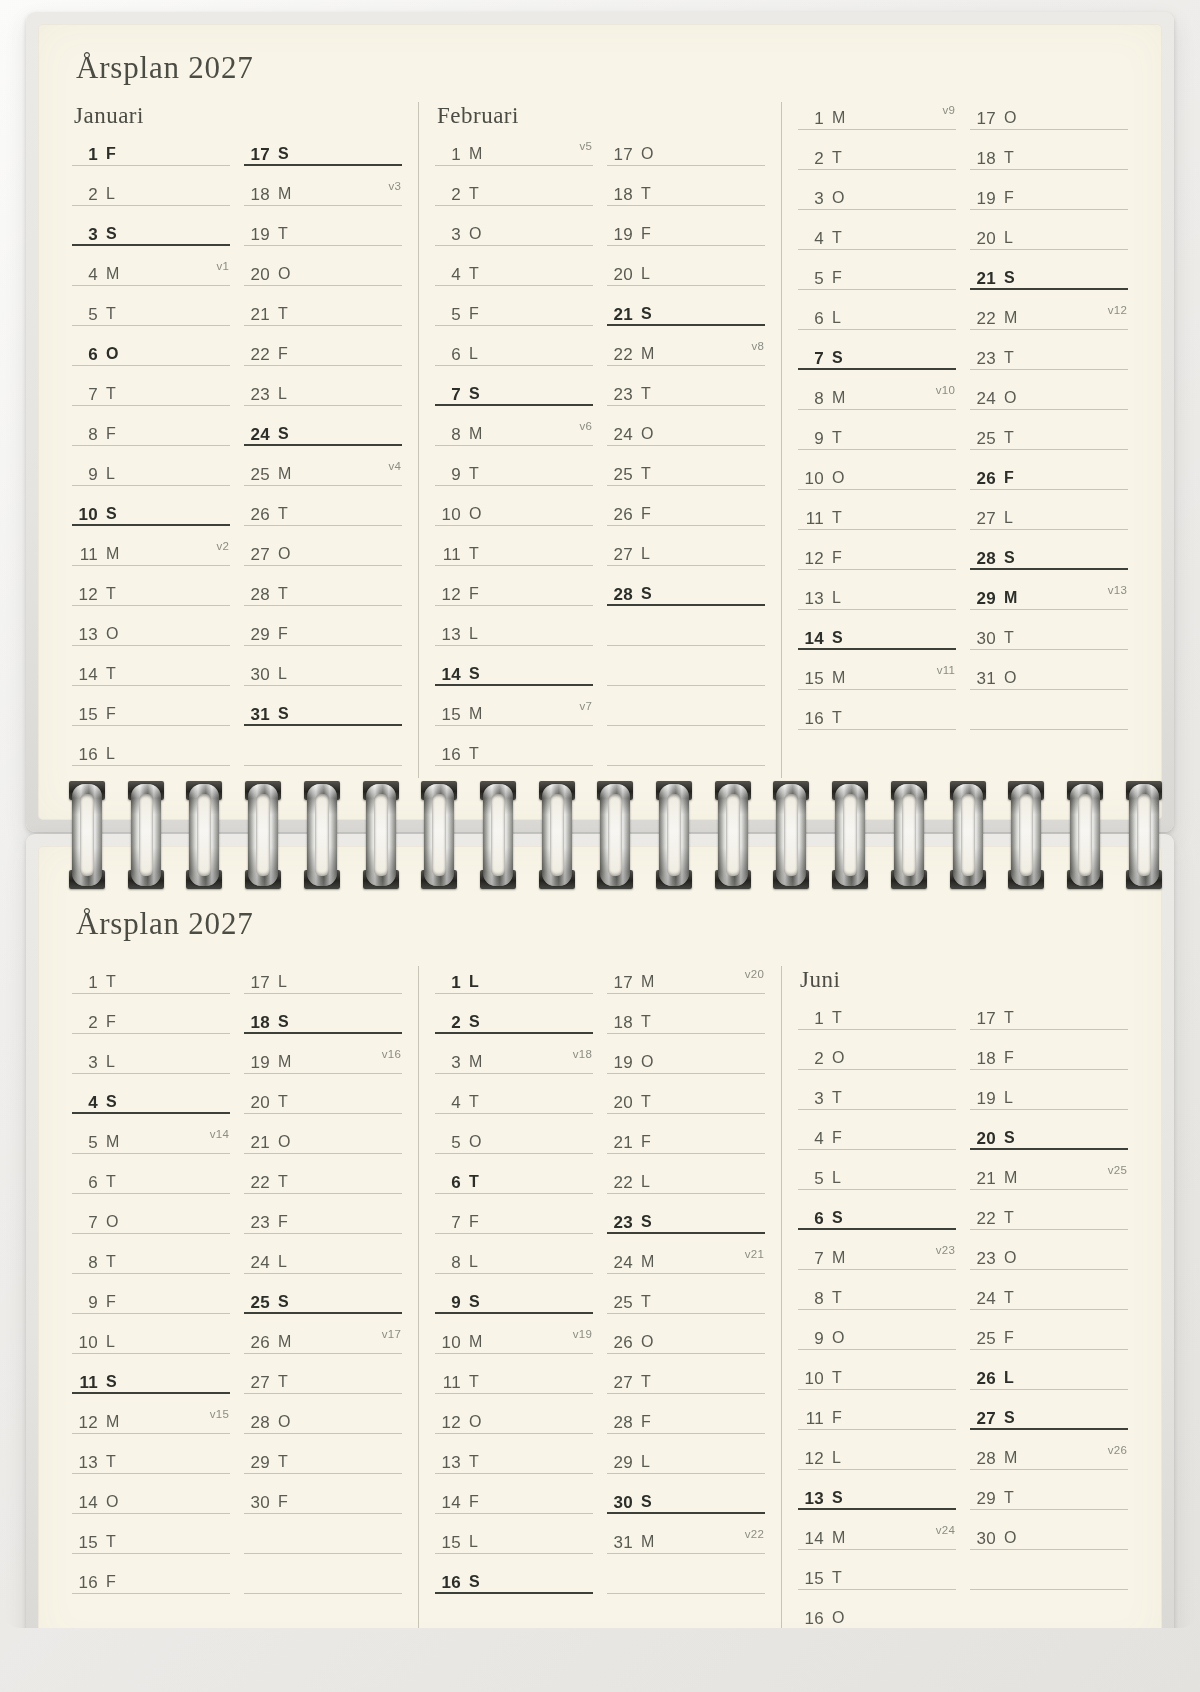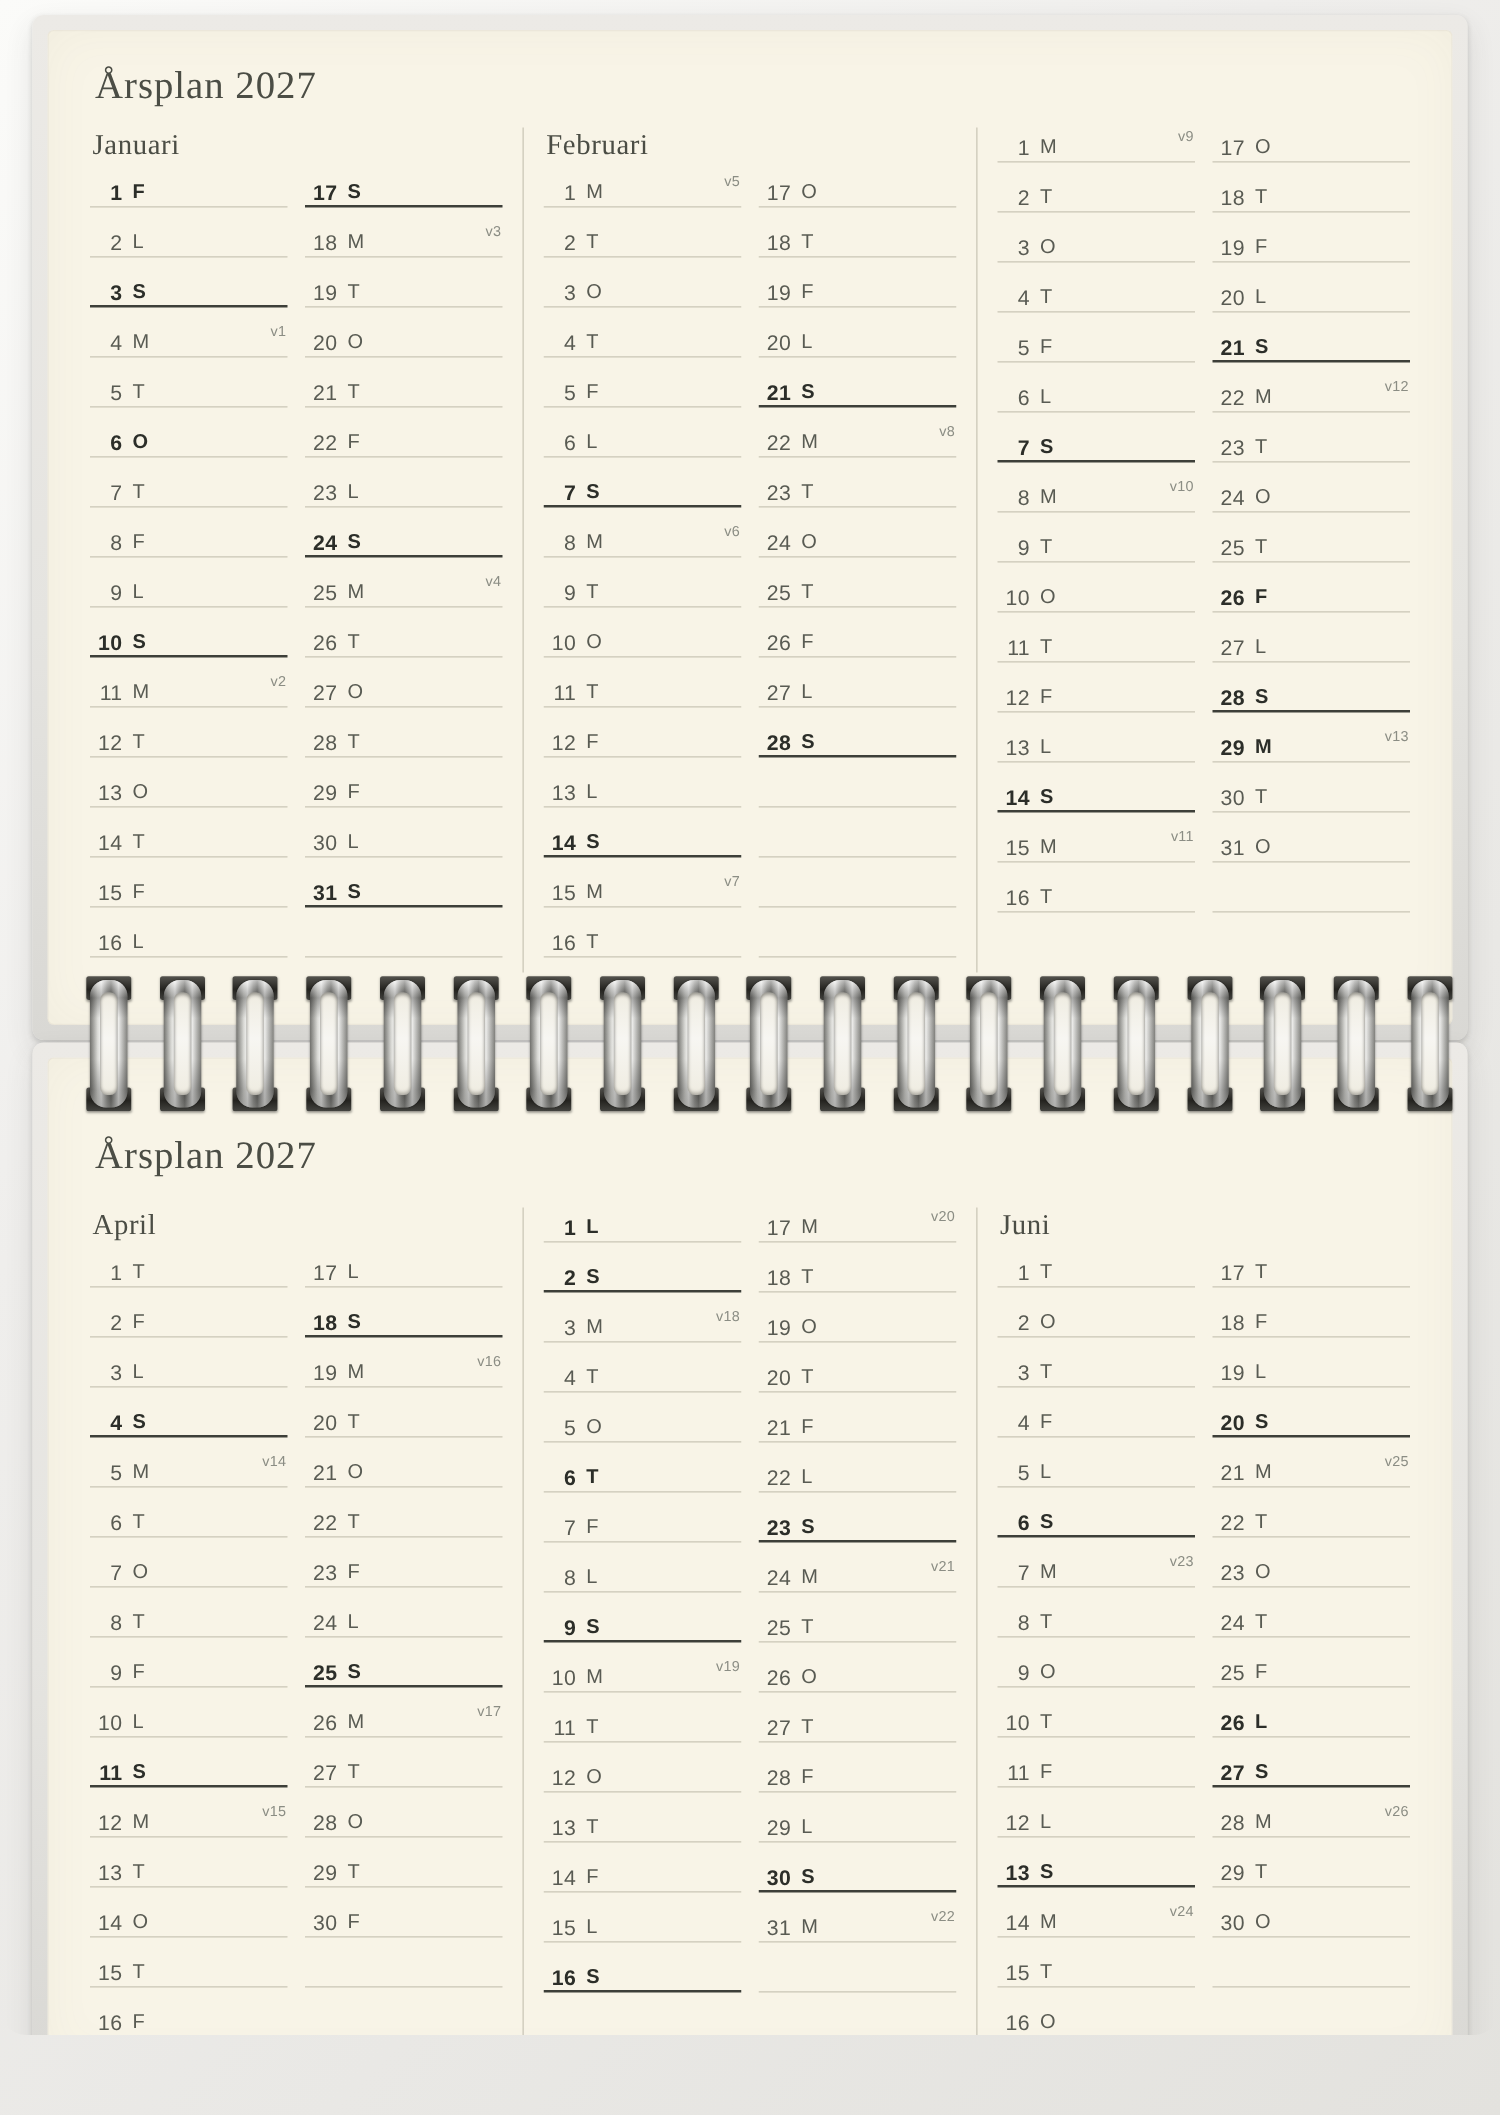--- a/index.html
+++ b/index.html
@@ -516,21 +516,20 @@
   </div>
         </div>
     </div>
   </section>
 
   <section class="cover cover-bottom">
     <div class="paper paper-bottom">
       <h1 class="title">Årsplan 2027</h1>
       <div class="months" id="months-1">
           <div class="month">
-    <h2 class="month-name">April</h2>
     <div class="cols">
       <div class="col col-a">
                 <div class="row">
     <span class="num">1</span><span class="wd">T</span>
     <span class="wk"></span>
   </div>
                 <div class="row">
     <span class="num">2</span><span class="wd">F</span>
     <span class="wk"></span>
   </div>

